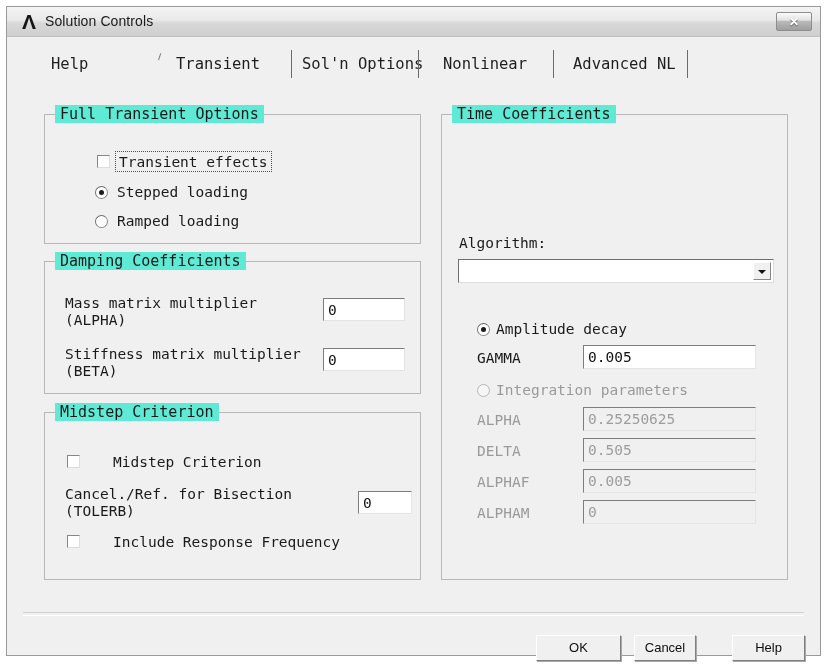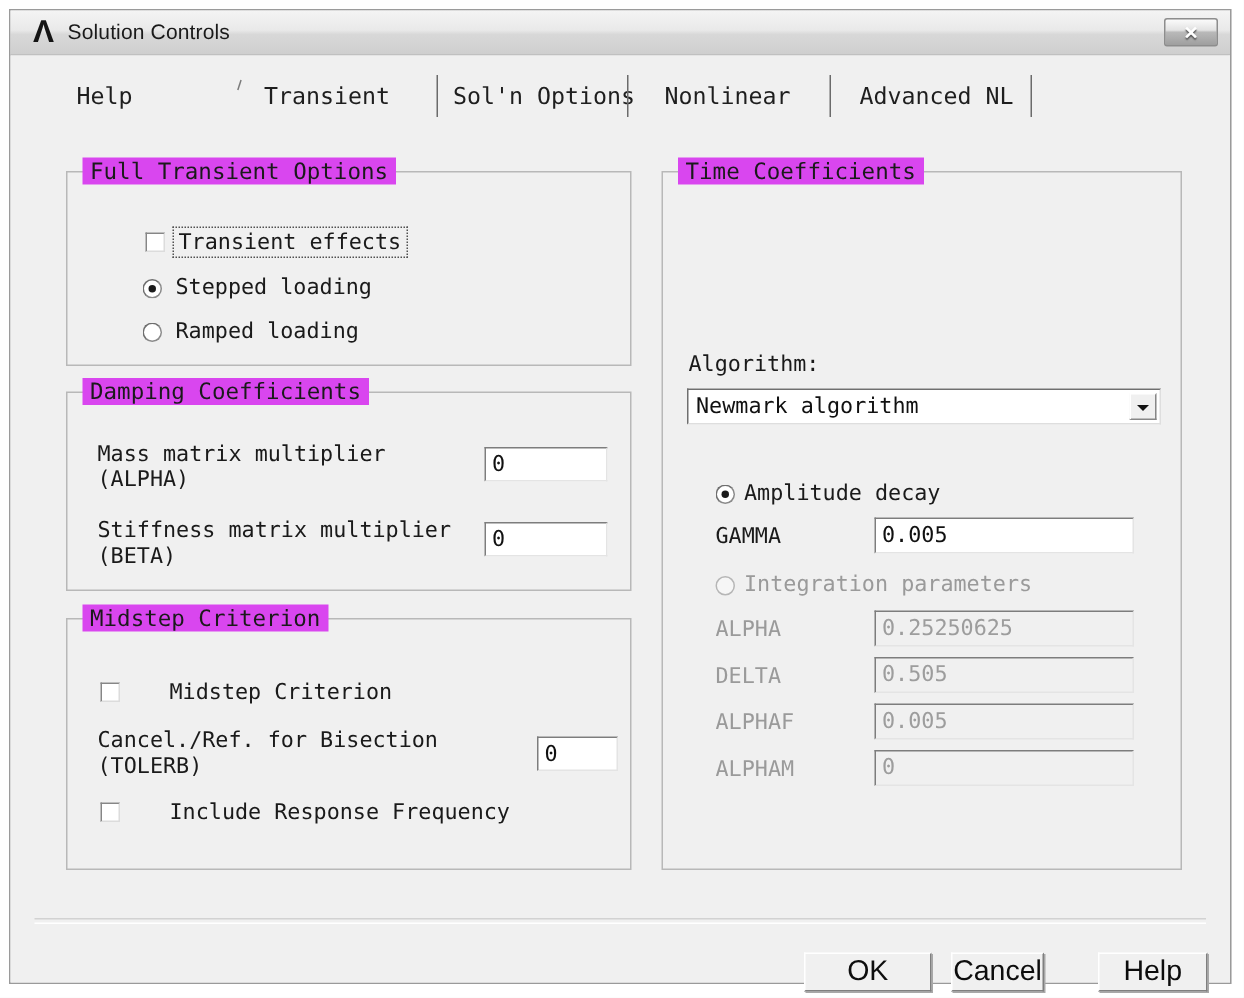--- a/index.html
+++ b/index.html
@@ -110,21 +110,21 @@
   
   .groupbox {
     position: absolute;
     border: 1px solid #b8b8b8;
     background: transparent;
     box-sizing: border-box;
   }
   .groupbox > .gb-title {
     position: absolute;
     top: -10px; left: 10px;
-    background: #d946ef;
+    background: #5eead4;
     padding: 0 5px;
     font-family: "DejaVu Sans Mono", monospace;
     font-size: 15px;
     color: #1a1a1a;
     white-space: nowrap;
   }
 
   
   .lbl {
     position: absolute;
@@ -257,21 +257,21 @@
   .dlgbutton {
     position: absolute;
     height: 26px;
     background: #f0f0f0;
     border: 1px solid #ffffff;
     border-right-color: #7f7f7f;
     border-bottom-color: #7f7f7f;
     box-shadow: 1px 1px 0 #a8a8a8;
     box-sizing: border-box;
     font-family: "Liberation Sans", sans-serif;
-    font-size: 19px;
+    font-size: 13px;
     color: #0d0d0d;
     text-align: center;
     line-height: 24px;
     cursor: pointer;
   }
 </style>
 </head>
 <body>
 
 <div id="window">
@@ -338,21 +338,20 @@
       <div class="checkbox" style="left:22px; top:122px;"></div>
       <div class="lbl" style="left:68px; top:121px;">Include Response Frequency</div>
     </div>
 
     <div class="groupbox" style="left:434px; top:77px; width:347px; height:466px;">
       <div class="gb-title">Time Coefficients</div>
 
       <div class="lbl" style="left:17px; top:120px;">Algorithm:</div>
 
       <div id="combo-algorithm" style="left:16px; top:144px; width:316px; height:24px;">
-        <div id="combo-text">Newmark algorithm</div>
         <div id="combo-arrow-btn"></div>
       </div>
 
       <div class="radio checked" style="left:35px; top:208px;"></div>
       <div class="lbl" style="left:54px; top:206px;">Amplitude decay</div>
 
       <div class="lbl" style="left:35px; top:235px;">GAMMA</div>
       <div class="textfield" style="left:141px; top:230px; width:173px; height:24px;">0.005</div>
 
       <div class="radio disabled" style="left:35px; top:269px;"></div>

